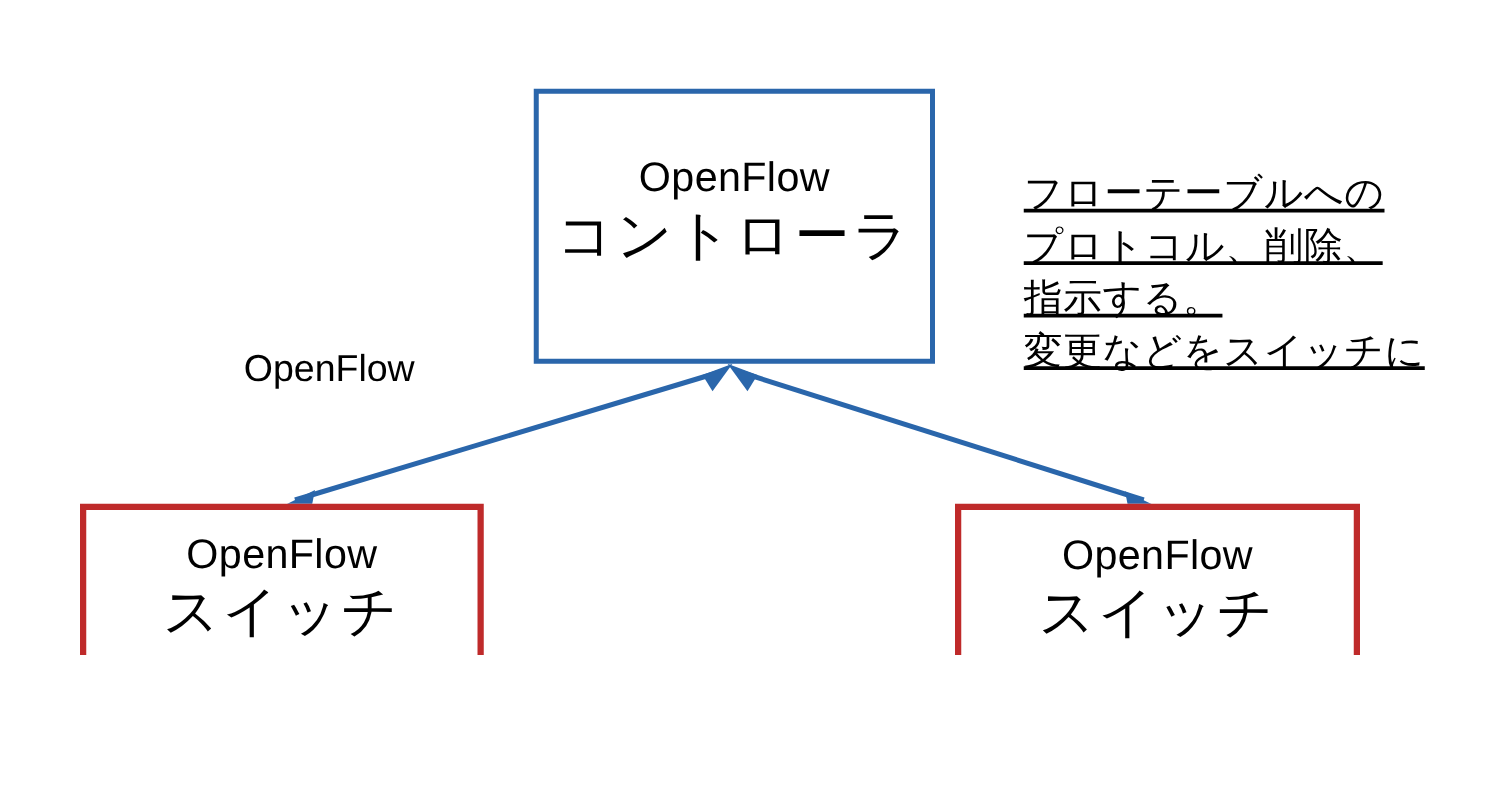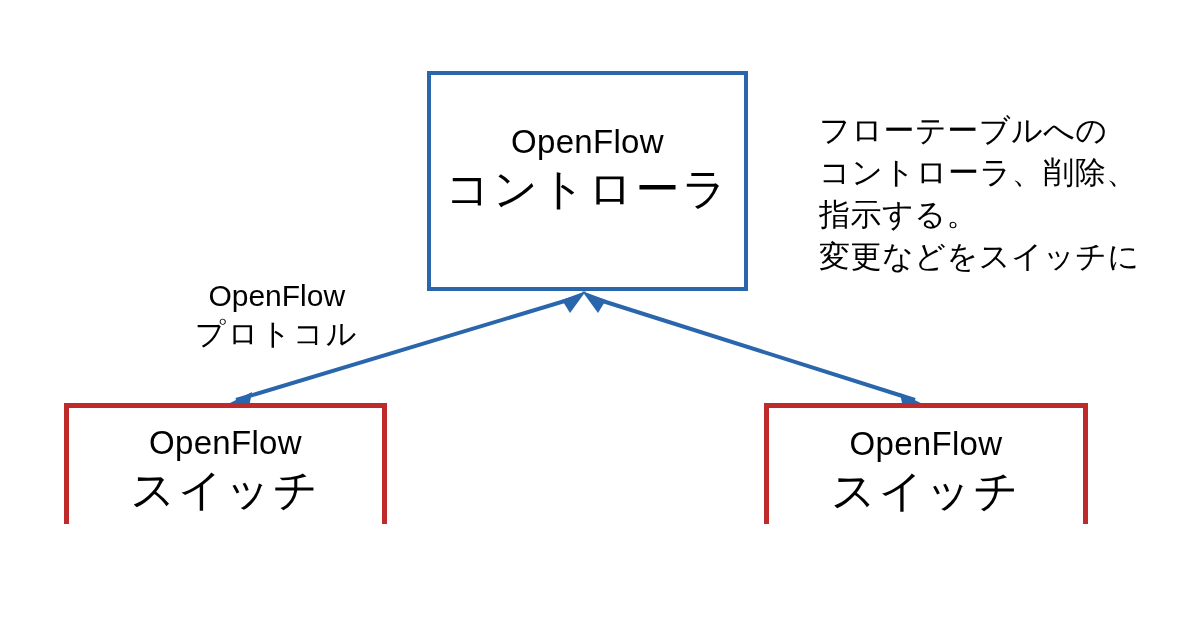--- a/index.html
+++ b/index.html
@@ -83,26 +83,27 @@
     white-space: nowrap;
   }
   #protocol-label .line2 {
     font-size: 30px;
     letter-spacing: 2px;
     white-space: nowrap;
   }
   #annotation-note {
     position: absolute;
     left: 819px;
-    top: 110px;
+    top: 134px;
     color: #000000;
     font-size: 31px;
     line-height: 1.36;
     letter-spacing: 0.5px;
     white-space: nowrap;
+    text-decoration: underline;
   }
   #annotation-note div {
     white-space: nowrap;
   }
 </style>
 </head>
 <body>
 
 <div id="canvas">
 
@@ -147,23 +148,22 @@
     <div class="line2">スイッチ</div>
   </div>
 
   <div class="node" id="switch-right-node">
     <div class="line1">OpenFlow</div>
     <div class="line2">スイッチ</div>
   </div>
 
   <div id="protocol-label">
     <div class="line1">OpenFlow</div>
-    <div class="line2">プロトコル</div>
   </div>
 
   <div id="annotation-note">
     <div>フローテーブルへの</div>
-    <div>コントローラ、削除、</div>
+    <div>プロトコル、削除、</div>
     <div>指示する。</div>
     <div>変更などをスイッチに</div>
   </div>
 
 </div>
 
 </body></html>

